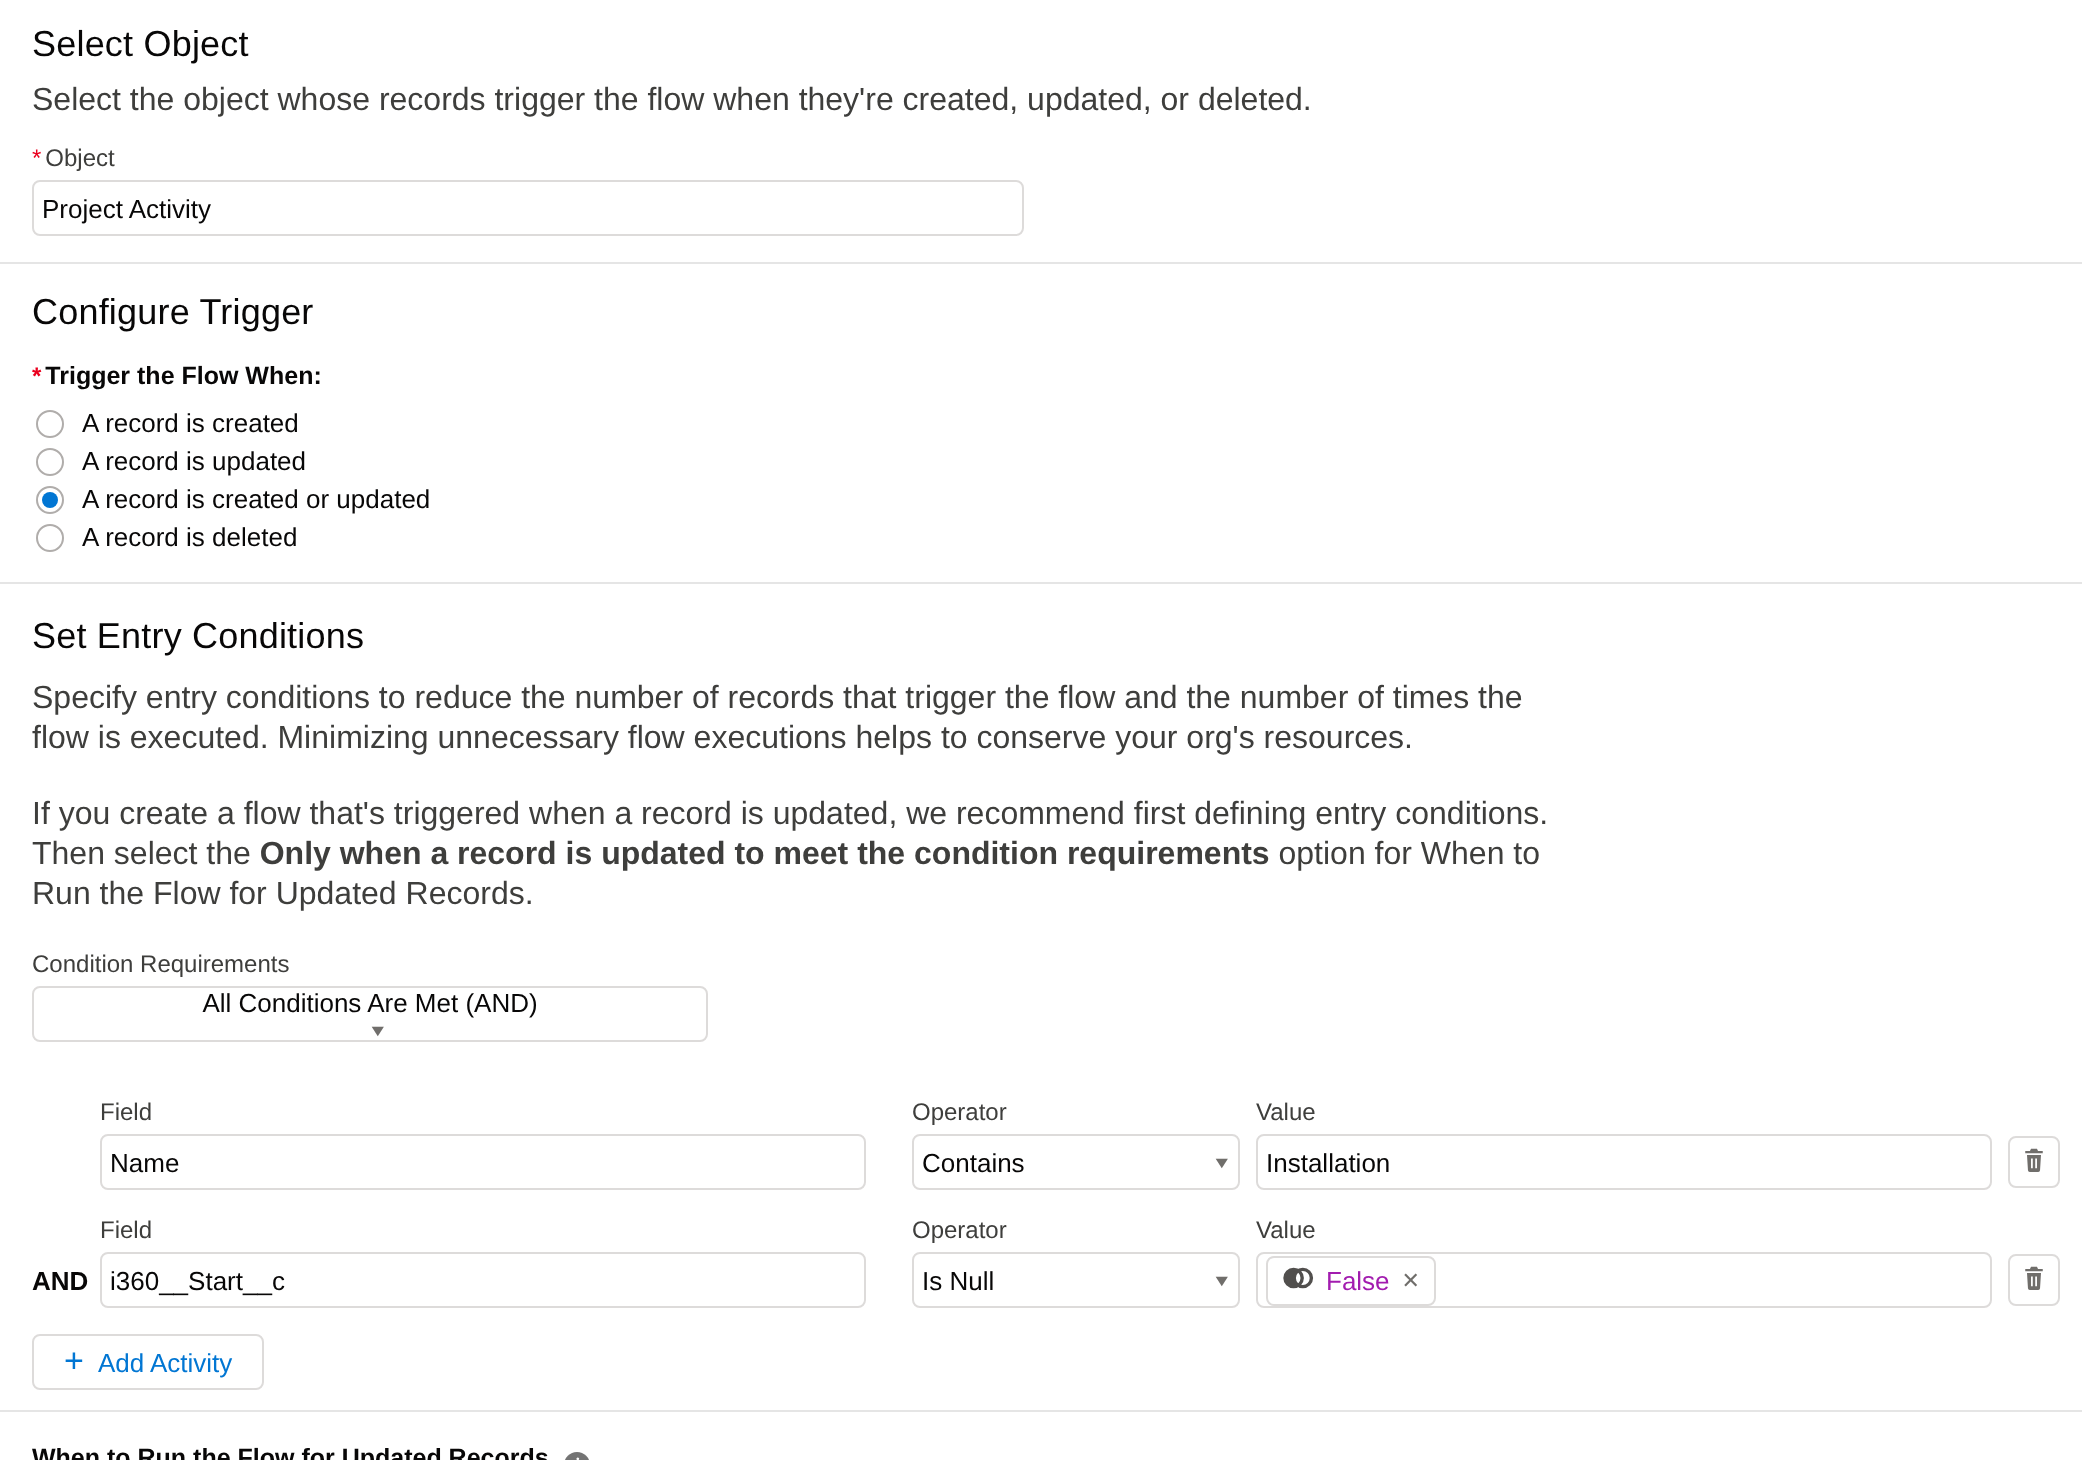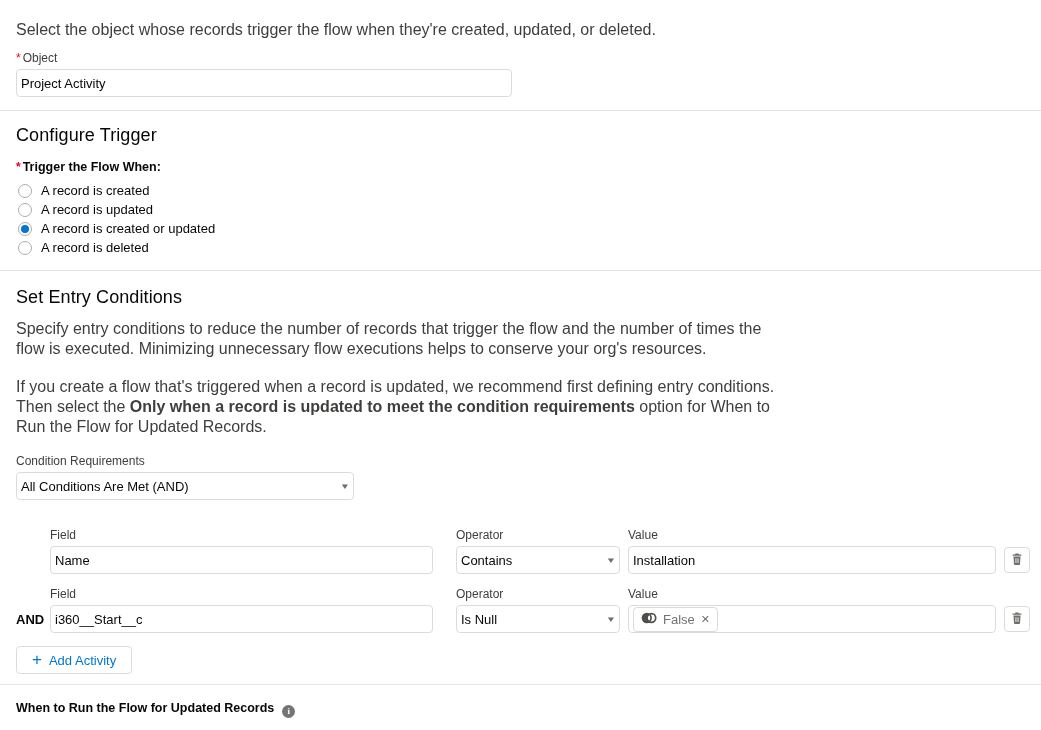--- a/index.html
+++ b/index.html
@@ -48,21 +48,21 @@
   .trash-btn {
     width: 26px; height: 26px; border: 1px solid #dddbda; border-radius: 4px; background: #fff;
     display: flex; align-items: center; justify-content: center; cursor: pointer; flex: 0 0 auto;
     margin-bottom: 1px;
   }
 
   .pill {
     display: inline-flex; align-items: center; border: 1px solid #dddbda; border-radius: 4px;
     padding: 2px 7px; background: #fff; gap: 6px;
   }
-  .pill-label { color: #737373; font-size: 13px; }
+  .pill-label { color: #a21caf; font-size: 13px; }
   .pill-x { color: #706e6b; font-size: 11px; cursor: pointer; }
 
   .add-btn {
     display: inline-flex; align-items: center; height: 28px; padding: 0 15px;
     border: 1px solid #dddbda; border-radius: 4px; background: #fff; cursor: pointer;
     color: #0176d3; font-size: 13px; gap: 7px; font-family: "Liberation Sans", sans-serif;
   }
   .plus { font-size: 17px; font-weight: 400; line-height: 1; margin-top: -2px; }
 
   .info-icon {
@@ -79,31 +79,32 @@
   #object-input { margin-top: 4px; width: 496px; }
 
   #sec-configure-trigger { padding-top: 14px; padding-bottom: 11px; }
   #sec-configure-trigger .bold-label { display: block; margin-top: 14px; }
   #trigger-options { margin-top: 9px; }
 
   #sec-entry-conditions { padding-top: 16px; padding-bottom: 10px; }
   #sec-entry-conditions .desc-1 { margin-top: 11px; }
   #sec-entry-conditions .desc-2 { margin-top: 18px; }
   #cond-req-label { margin-top: 17px; }
-  #cond-req-box { margin-top: 4px; width: 338px; }
+  #cond-req-box { margin-top: 4px; width: 338px; flex-direction: column; }
   #cond-rows { margin-top: 28px; }
   #cond-row-2 { margin-top: 13px; }
   #add-condition { margin-top: 13px; }
 
   #sec-when-to-run { padding-top: 15px; }
 </style>
 </head>
 <body>
 
 <div class="section" id="sec-select-object">
+  <h1 class="sec-title">Select Object</h1>
   <div class="desc">Select the object whose records trigger the flow when they're created, updated, or deleted.</div>
   <span class="field-label"><span class="req">*</span><span>Object</span></span>
   <div class="input" id="object-input">
     <span>Project Activity</span>
   </div>
 </div>
 
 <hr class="divider">
 
 <div class="section" id="sec-configure-trigger">

